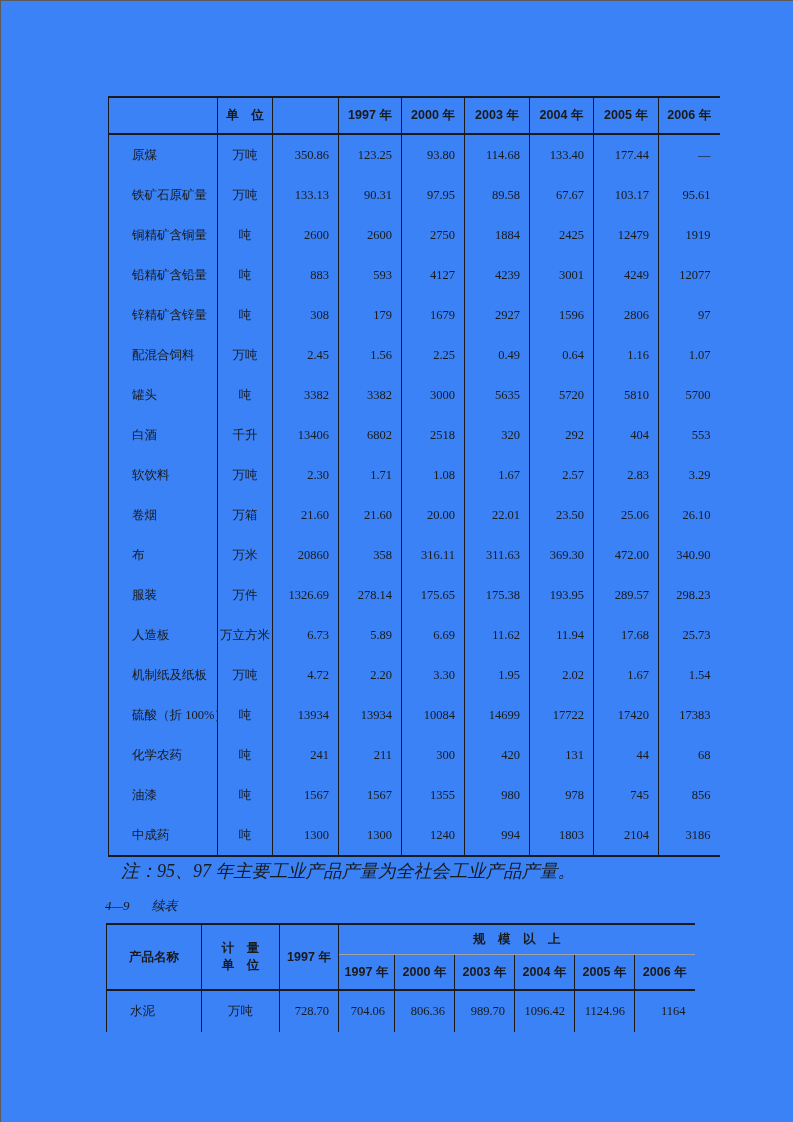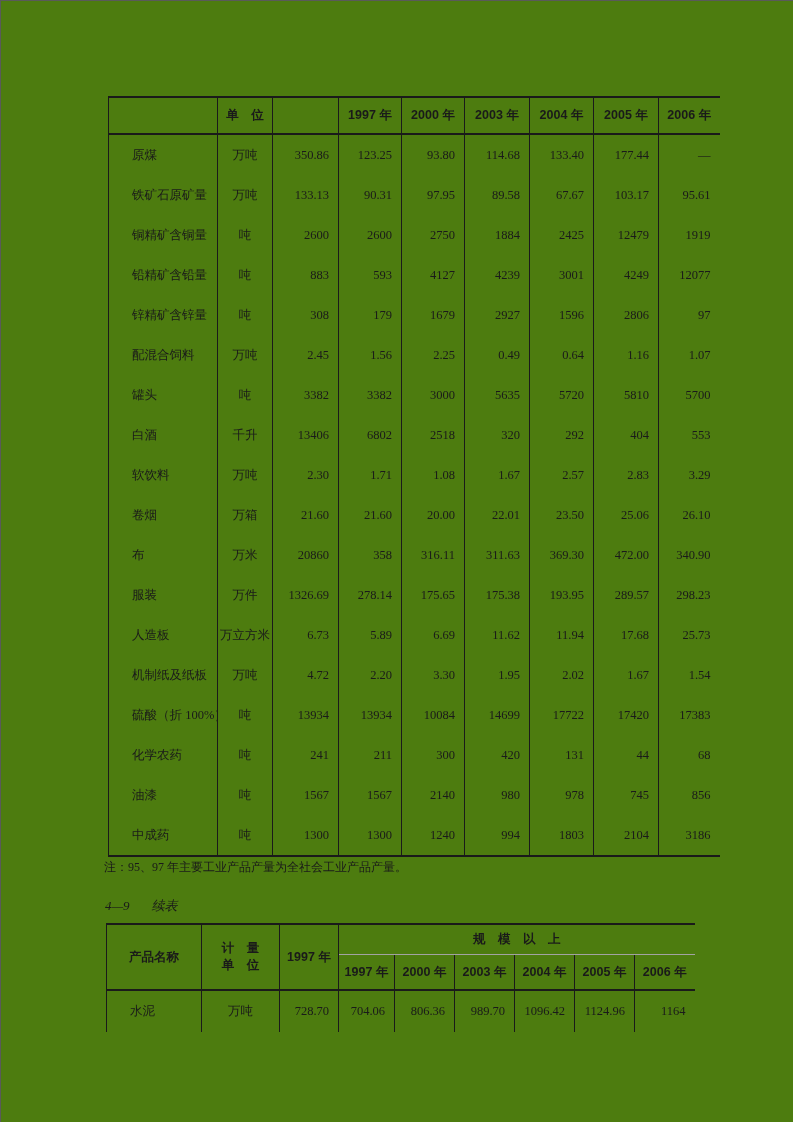--- a/index.html
+++ b/index.html
@@ -1,19 +1,19 @@
 <!DOCTYPE html>
 <html><head>
 <meta charset="utf-8">
 <style>
   html,body{margin:0;padding:0;background:#ffffff;}
   .page{
     position:relative;
     width:793px;height:1122px;
-    background:#4d7c0f;
+    background:#3b82f6;
     border-top:1px solid #5a5a5a;
     border-left:1px solid #5a5a5a;
     box-sizing:border-box;
     font-family:"Liberation Serif","DejaVu Serif",serif;
     color:#1a1a1a;
     overflow:hidden;
   }
   table{border-collapse:collapse;table-layout:fixed;position:absolute;}
   td,th{overflow:hidden;white-space:nowrap;}
 
@@ -33,21 +33,21 @@
     border-right:1px solid #1a1a1a;
   }
   .t1 td:first-child{border-left:1px solid #1a1a1a;}
   .t1 td:last-child{border-right:none;}
   .t1 tr:last-child td{border-bottom:2px solid #1a1a1a;}
   .c-name{text-align:left;padding-left:23px;}
   .c-unit{text-align:center;}
   .c-val{text-align:right;padding-right:9px;}
 
   
-  .note{position:absolute;left:103px;top:858px;font-size:12px;}
+  .note{position:absolute;left:120px;top:858px;font-size:18px;font-style:italic;}
   .caption{position:absolute;left:104px;top:896px;font-size:13px;font-style:italic;}
   .caption .num{margin-right:22px;}
 
   
   .t2{left:105px;top:922px;width:588px;border-top:2px solid #1a1a1a;}
   .t2 th{
     font-family:"Liberation Sans","DejaVu Sans",sans-serif;
     font-weight:bold;font-size:12.5px;
     text-align:center;vertical-align:middle;
     border-right:1px solid #1a1a1a;
@@ -270,21 +270,21 @@
           <td class="c-val">420</td>
           <td class="c-val">131</td>
           <td class="c-val">44</td>
           <td class="c-val">68</td>
         </tr>
         <tr>
           <td class="c-name">油漆</td>
           <td class="c-unit">吨</td>
           <td class="c-val">1567</td>
           <td class="c-val">1567</td>
-          <td class="c-val">2140</td>
+          <td class="c-val">1355</td>
           <td class="c-val">980</td>
           <td class="c-val">978</td>
           <td class="c-val">745</td>
           <td class="c-val">856</td>
         </tr>
         <tr>
           <td class="c-name">中成药</td>
           <td class="c-unit">吨</td>
           <td class="c-val">1300</td>
           <td class="c-val">1300</td>

